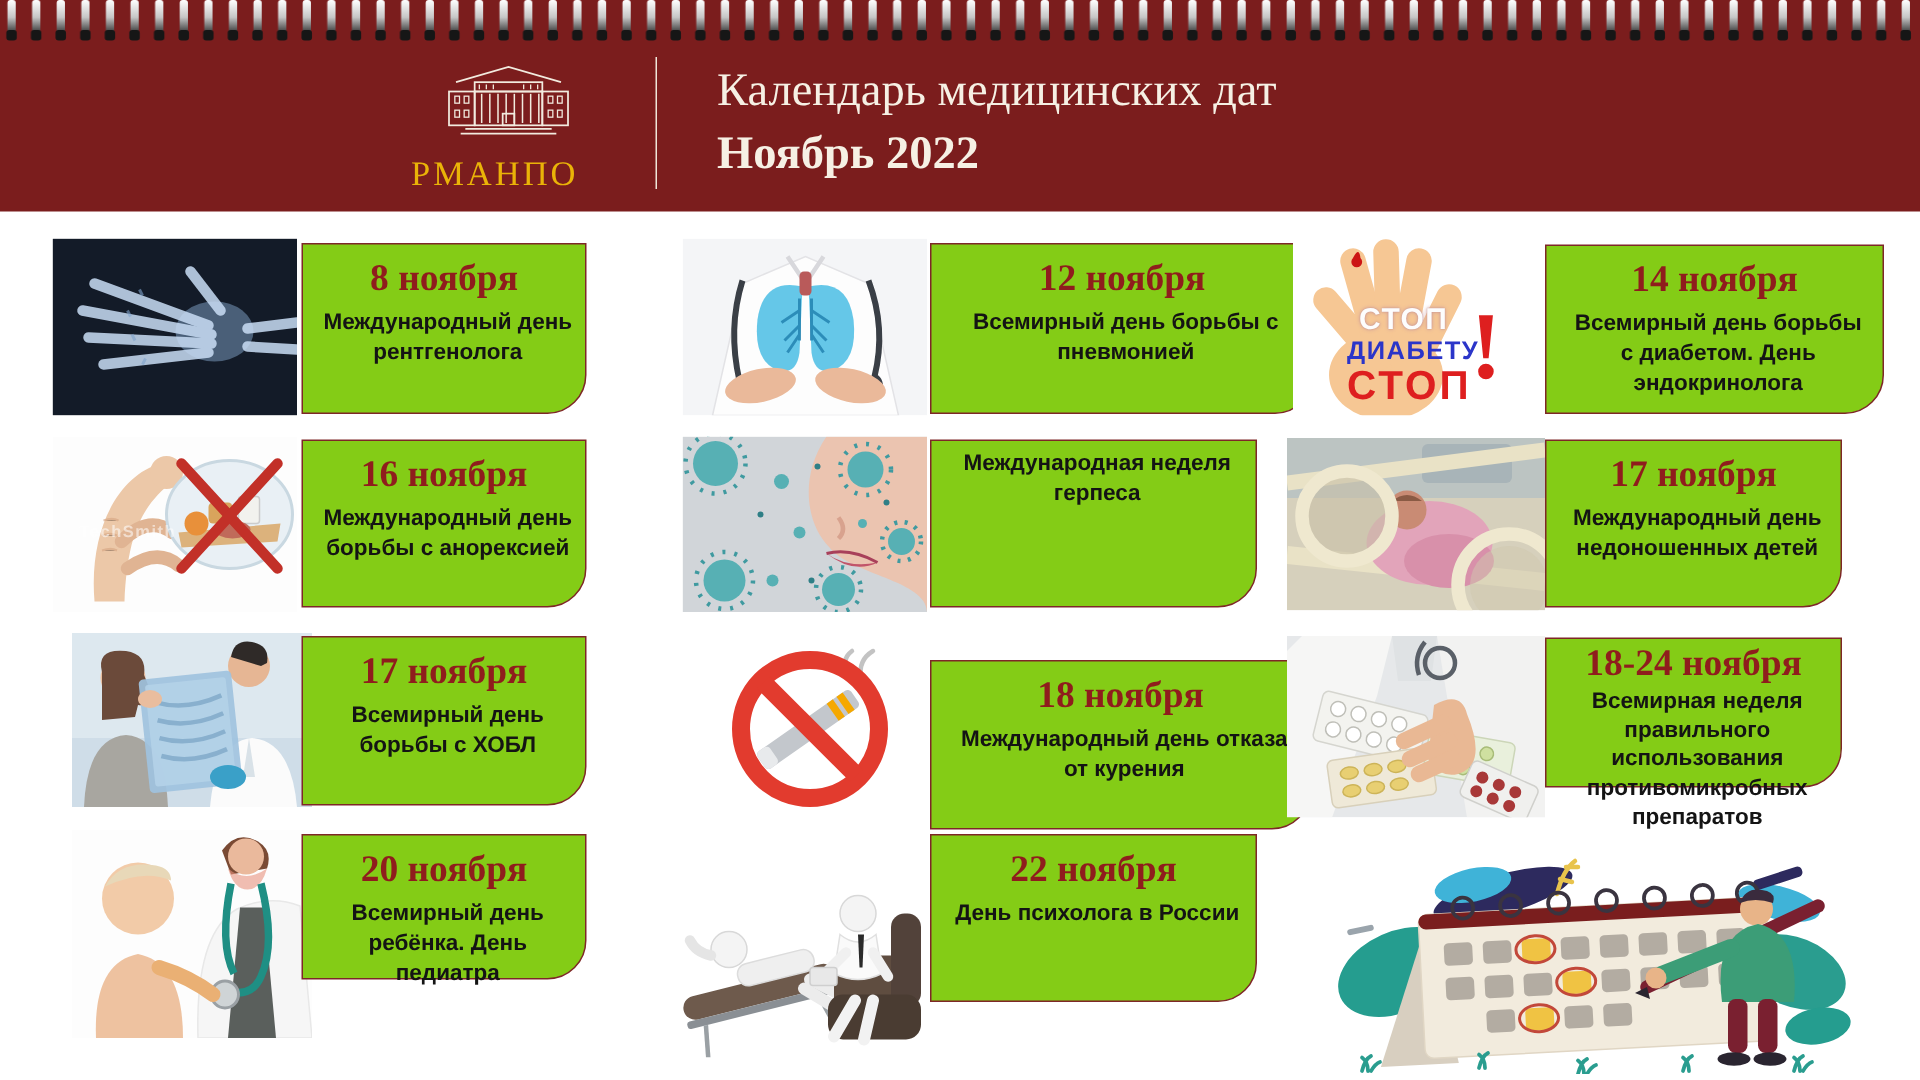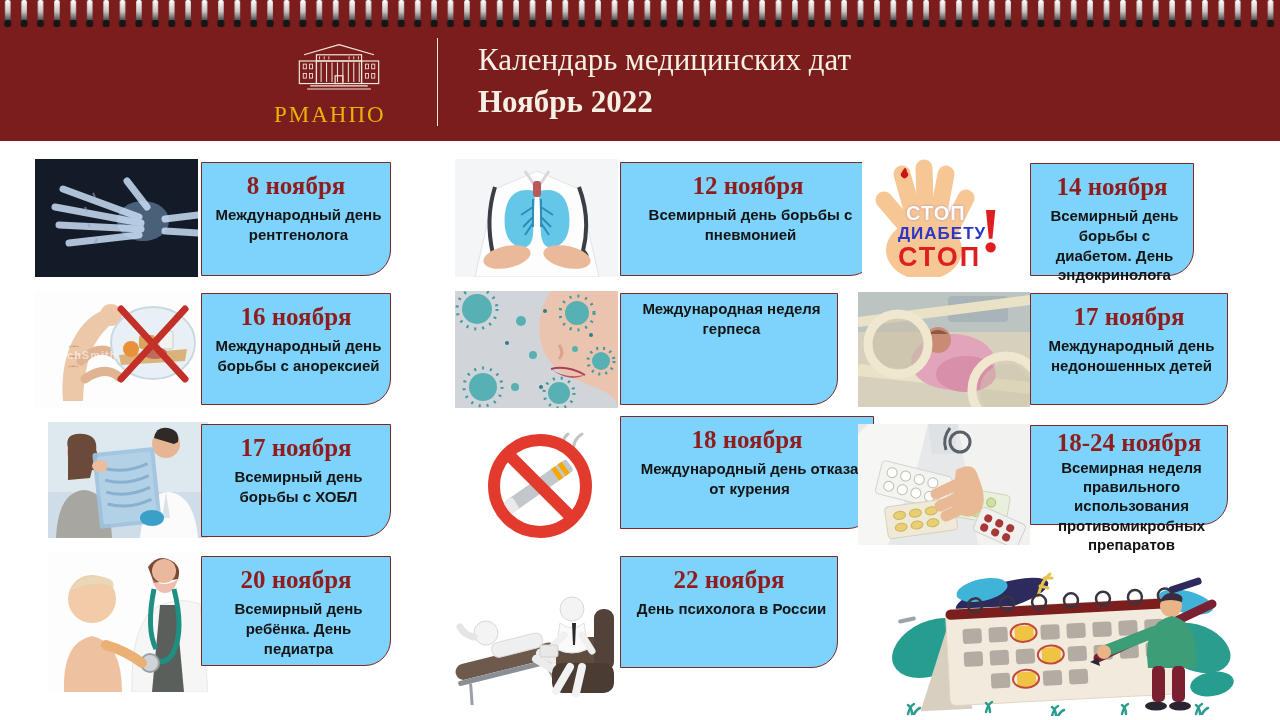--- a/index.html
+++ b/index.html
@@ -9,21 +9,21 @@
   .spiral{position:absolute;left:0;top:0;}
   .logo{position:absolute;left:274px;top:40px;width:144px;text-align:left;color:#eab308;}
   .logo-text{font-family:"Liberation Serif",serif;font-size:23px;letter-spacing:2px;margin-top:2px;}
   .divider{position:absolute;left:437px;top:38px;width:1px;height:88px;background:#efe7da;}
   .titles{position:absolute;left:478px;top:42px;color:#f6f0e4;font-family:"Liberation Serif",serif;}
   .t1{font-size:31px;}
   .t2{font-size:31px;font-weight:bold;margin-top:6px;}
   
   .img{position:absolute;overflow:hidden;}
   .img svg{display:block;}
-  .box{position:absolute;background:#7dd3fc;border:1.6px solid #7e2727;border-radius:0 0 26px 0;box-sizing:border-box;text-align:center;}
+  .box{position:absolute;background:#84cc16;border:1.6px solid #7e2727;border-radius:0 0 26px 0;box-sizing:border-box;text-align:center;}
   .date{font-family:"Liberation Serif",serif;font-weight:bold;font-size:25px;color:#8f1d1d;margin-top:9px;}
   .desc{font-weight:bold;font-size:15px;color:#141414;text-align:center;padding:5px 8px 0 13px;line-height:1.32;}
   .tall .date{margin-top:3px;}
   .tall .desc{padding-top:1px;line-height:1.28;}
   
   .ovl{position:absolute;font-weight:bold;white-space:nowrap;}
   .ovl-skazhi{left:44px;top:44px;font-size:20px;color:#fdfdfd;letter-spacing:1px;text-shadow:0 0 3px #c99,0 0 1px #b88;}
   .ovl-diabetu{left:36px;top:66px;font-size:17px;color:#2b35c9;letter-spacing:1px;}
   .ovl-stop{left:36px;top:84px;font-size:27px;color:#de1f1f;letter-spacing:2px;}
   .ovl-excl{left:118px;top:36px;font-size:64px;color:#de1f1f;font-family:"Liberation Serif",serif;}
@@ -166,21 +166,21 @@
           <line x1="80" y1="88" x2="104" y2="40"></line>
         </g>
       </g>
       <path d="M40,14 q4,-8 5,0 a3.6,3.6 0 1,1 -5,0" fill="#cc1414"></path>
     </svg>
     <div class="ovl ovl-skazhi">СТОП</div>
     <div class="ovl ovl-diabetu">ДИАБЕТУ</div>
     <div class="ovl ovl-stop">СТОП</div>
     <div class="ovl ovl-excl">!</div>
   </div>
-  <div class="box" style="left:1030px;top:163px;width:164px;height:113px">
+  <div class="box" style="left:1030px;top:163px;width:226px;height:113px">
     <div class="date">14 ноября</div>
     <div class="desc">Всемирный день борьбы с диабетом. День эндокринолога</div>
   </div>
 
   <div class="img" style="left:35px;top:291px;width:163px;height:117px">
     <svg width="163" height="117">
       <rect width="163" height="117" fill="#fdfdfd"></rect>
       <path d="M28,110 C24,62 44,26 72,18 C82,15 88,22 80,30 C60,46 50,64 48,110 Z" fill="#ecc8a8"></path>
       <circle cx="76" cy="24" r="11" fill="#ecc8a8"></circle>
       <path d="M46,70 q18,-18 34,-6" fill="none" stroke="#e0b493" stroke-width="9" stroke-linecap="round"></path>
@@ -303,21 +303,21 @@
         <rect x="18" y="53" width="76" height="14" rx="3" fill="#c3c7cc"></rect>
         <rect x="18" y="53" width="10" height="14" rx="3" fill="#e8eaec"></rect>
         <rect x="76" y="53" width="5" height="14" fill="#f5a800"></rect>
         <rect x="84" y="53" width="5" height="14" fill="#f5a800"></rect>
       </g>
       <path d="M84,26 q-6,-10 2,-16 M92,28 q-2,-12 8,-18" fill="none" stroke="#c3c3c3" stroke-width="3" stroke-linecap="round"></path>
       <circle cx="58" cy="62" r="46" fill="none" stroke="#e23b2e" stroke-width="12"></circle>
       <line x1="27" y1="31" x2="89" y2="93" stroke="#e23b2e" stroke-width="12"></line>
     </svg>
   </div>
-  <div class="box" style="left:620px;top:416px;width:254px;height:113px">
+  <div class="box" style="left:620px;top:440px;width:254px;height:113px">
     <div class="date">18 ноября</div>
     <div class="desc">Международный день отказа от курения</div>
   </div>
 
   <div class="img" style="left:858px;top:424px;width:172px;height:121px">
     <svg width="172" height="121">
       <rect width="172" height="121" fill="#e6e8ea"></rect>
       <path d="M10,0 L70,0 L60,40 L30,121 L0,121 L0,10 Z" fill="#f6f6f5"></path>
       <path d="M100,0 L172,0 L172,121 L120,121 Z" fill="#f2f2f1"></path>
       <path d="M70,0 L100,0 L96,30 L74,30 Z" fill="#dfe2e4"></path>
@@ -392,21 +392,21 @@
       <path d="M112,52 L128,52 L136,139 L104,139 Z" fill="#5a5f5c"></path>
       <path d="M106,36 q-8,40 2,60" fill="none" stroke="#1f8f84" stroke-width="5"></path>
       <path d="M126,36 q10,40 0,62 q-6,14 -22,10" fill="none" stroke="#1f8f84" stroke-width="5"></path>
       <circle cx="102" cy="110" r="9" fill="#cfd4d6" stroke="#9aa0a4" stroke-width="2"></circle>
       <circle cx="44" cy="46" r="24" fill="#f2cba8"></circle>
       <path d="M22,38 q10,-18 34,-14 q10,2 10,10 q-18,-8 -44,4" fill="#e8d8b8"></path>
       <path d="M16,139 q-2,-50 28,-56 q30,6 30,56 Z" fill="#eec2a0"></path>
       <path d="M58,92 q20,6 36,18" fill="none" stroke="#eab074" stroke-width="10" stroke-linecap="round"></path>
     </svg>
   </div>
-  <div class="box" style="left:201px;top:556px;width:190px;height:110px">
+  <div class="box" style="left:201px;top:556px;width:190px;height:97px">
     <div class="date">20 ноября</div>
     <div class="desc">Всемирный день ребёнка. День педиатра</div>
   </div>
 
   <div class="img" style="left:452px;top:575px;width:170px;height:130px">
     <svg width="170" height="130">
       <rect width="170" height="130" fill="#ffffff"></rect>
       <g transform="rotate(-14 55 85)">
         <rect x="2" y="78" width="104" height="16" rx="8" fill="#6e5a4c"></rect>
         <rect x="2" y="94" width="104" height="5" rx="2" fill="#8a8f94"></rect>

